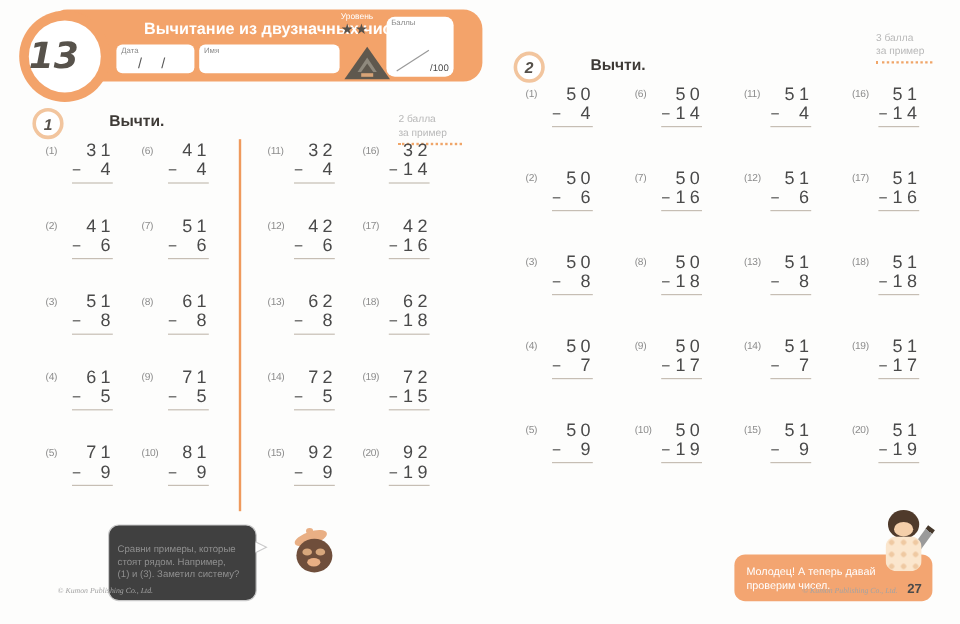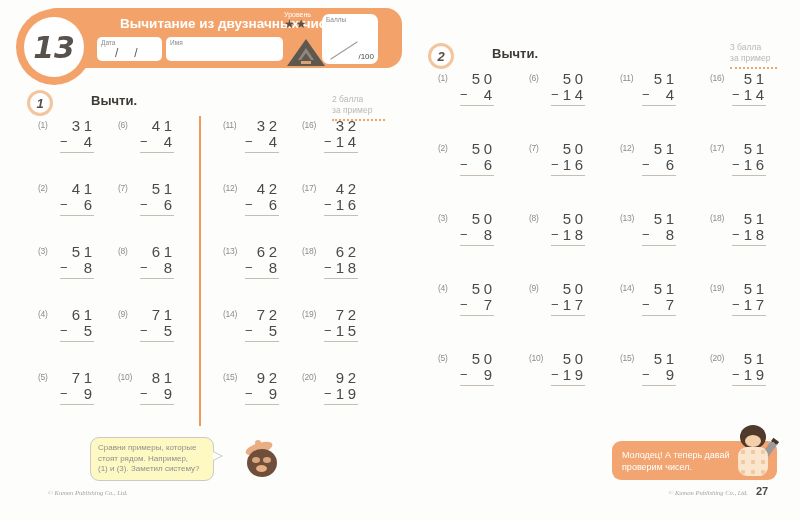--- a/index.html
+++ b/index.html
@@ -7,21 +7,21 @@
           font-family:"Liberation Sans",sans-serif;}
   .page{position:absolute;top:0;width:400px;height:520px;}
   #left-page{left:0;} #right-page{left:400px;}
 
   
   .header-bar{position:absolute;left:40px;top:8px;width:362px;height:60px;
               background:var(--accent,#F3A36A);border-radius:16px;}
   .badge-ring{position:absolute;left:16px;top:9px;width:76px;height:76px;border-radius:50%;
               background:var(--accent,#F3A36A);}
   .badge{position:absolute;left:24px;top:17px;width:60px;height:60px;border-radius:50%;
-         background:#fff;display:flex;align-items:center;justify-content:center;}
+         background:#fff;display:flex;align-items:center;}
   .badge span{font-size:30px;font-weight:bold;font-style:italic;color:#57524B;
               font-family:"DejaVu Sans",sans-serif;}
   .hdr-title{position:absolute;left:100px;top:16px;font-size:13.5px;font-weight:bold;color:#fff;padding-left:20px;}
   .fieldbox{position:absolute;background:#fff;border-radius:5px;}
   .fieldbox .flabel{position:absolute;left:4px;top:2px;font-size:6.5px;color:#8a8a8a;}
   #date-box{left:97px;top:37px;width:65px;height:24px;}
   #name-box{left:166px;top:37px;width:117px;height:24px;}
   .date-slashes{position:absolute;left:18px;bottom:1px;display:flex;gap:16px;
                 font-size:12px;color:#5a5a5a;}
   .level-wrap{position:absolute;left:284px;top:11px;width:40px;text-align:left;}
@@ -67,29 +67,29 @@
   .prow{display:flex;justify-content:flex-end;height:16px;}
   .digit{width:12px;text-align:center;font-size:15px;line-height:16px;color:#4A4A4A;}
   .psub{justify-content:space-between;border-bottom:1.5px solid #C6BEB4;padding-bottom:2px;}
   .minus{width:10px;font-size:13px;line-height:16px;color:#4A4A4A;}
   .digits{display:flex;}
   .v-divider{position:absolute;left:199px;top:116px;width:2px;height:310px;
              background:var(--divider,#EF9A5D);}
 
   
   .bubble{position:absolute;left:90px;top:437px;width:124px;box-sizing:border-box;
-          border:1.2px solid #C9C9C9;border-radius:9px;background:#fef9c3;padding:5px 7px;
+          border:1.2px solid #C9C9C9;border-radius:9px;background:#404040;padding:15px 7px;
           font-size:8px;line-height:10.5px;color:#8F8F8F;}
   .bubble::before{content:"";position:absolute;right:-10px;top:13px;width:0;height:0;
           border-top:5px solid transparent;border-bottom:5px solid transparent;
           border-left:10px solid #C9C9C9;}
   .bubble::after{content:"";position:absolute;right:-8px;top:14px;width:0;height:0;
           border-top:4px solid transparent;border-bottom:4px solid transparent;
           border-left:8px solid #fff;}
-  .praise{position:absolute;left:212px;top:441px;width:165px;height:39px;box-sizing:border-box;
+  .praise{position:absolute;left:212px;top:462px;width:165px;height:39px;box-sizing:border-box;
           background:var(--praise,#F3A571);border-radius:9px;padding:8px 10px;
           font-size:9px;line-height:12px;color:#fff;}
 
   
   .owl{position:absolute;left:242px;top:440px;width:40px;height:42px;}
   .o-hat{position:absolute;left:3px;top:3px;width:28px;height:11px;border-radius:50%;
          background:#E9AF84;transform:rotate(-18deg);}
   .o-knob{position:absolute;left:13px;top:0;width:6px;height:5px;border-radius:50%;background:#E9AF84;}
   .o-body{position:absolute;left:5px;top:9px;width:30px;height:28px;border-radius:50%;background:#6F4E3B;}
   .o-eye{position:absolute;width:8px;height:6px;border-radius:50%;background:#D8A77C;top:17px;}
@@ -499,21 +499,21 @@
     <div class="copyright" style="left:48px;">© Kumon Publishing Co., Ltd.</div>
   </div>
 
   <div class="page" id="right-page">
 
     <div class="sec-badge" style="left:28px;top:43px;">
       <span>2</span>
     </div>
     <div class="sec-title" style="left:60px;top:46px;">Вычти.</div>
 
-    <div class="points-note" style="left:330px;top:42px;width:47px;">
+    <div class="points-note" style="left:330px;top:26px;width:47px;">
       <div>3 балла</div>
       <div>за пример</div>
       <div class="dotted"></div>
     </div>
 
     <div class="problems" id="p2-problems">
         <div class="pcol c1">
           <div class="problem">
             <span class="plabel">(1)</span>
             <div class="pbody">

